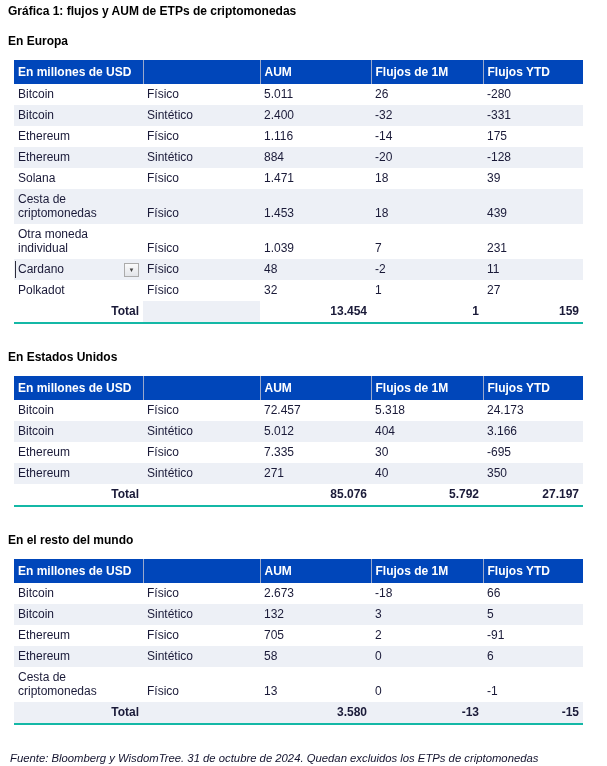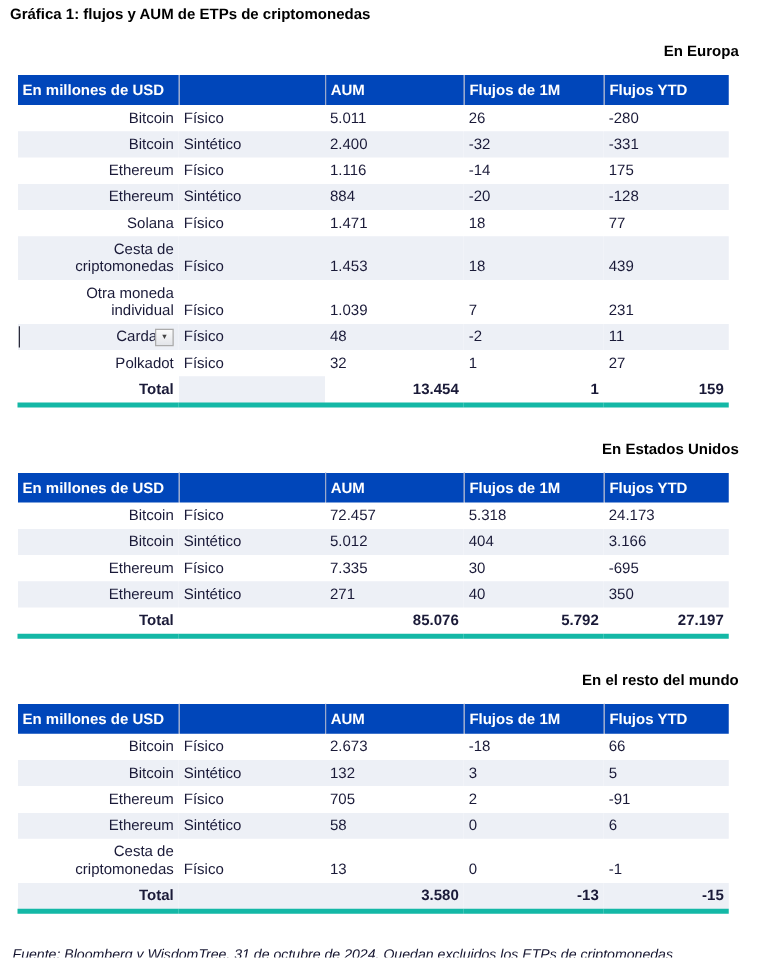--- a/index.html
+++ b/index.html
@@ -11,44 +11,43 @@
   }
   .page{padding:4px 16px 0 8px;}
   .doc-title{
     font-size:12px;font-weight:bold;color:#000;
     margin:0 0 16px 0;letter-spacing:0;
   }
   .section{margin:0 0 26px 0;}
   .section-heading{
     font-size:12px;font-weight:bold;color:#000;
     margin:0 0 12px 0;
-    text-align:right;
   }
   table.etp{
     border-collapse:collapse;table-layout:fixed;
     margin-left:6px;width:569px;
-    border-bottom:4px solid #14b8a6;
+    border-bottom:2px solid #14b8a6;
   }
   table.etp th{
     background:#0046ba;color:#ffffff;
     font-size:12px;font-weight:bold;text-align:left;
     padding:5px 4px 5px 4px;line-height:14px;
     white-space:nowrap;overflow:hidden;
   }
   table.etp th:not(:last-child){border-right:1px solid #9aa9cc;}
   table.etp td{
     font-size:12px;line-height:14px;
     padding:3px 4px 4px 4px;
     vertical-align:bottom;
     overflow:hidden;
   }
   tr.band td{background:#edf0f6;}
   td.cell-band{background:#edf0f6;}
   tr.total td{font-weight:bold;text-align:right;}
-  td.asset-cell{position:relative;text-align:right;}
+  td.asset-cell{position:relative;}
   .cursor-bar{
     position:absolute;left:1px;top:2px;bottom:2px;width:1px;
     background:#2b2b3a;
   }
   .dropdown-btn{
     position:absolute;right:4px;top:50%;
     width:15px;height:14px;margin-top:-7px;
     background:linear-gradient(#fbfbfb,#e3e5e9);
     border:1px solid #ababab;
     box-sizing:border-box;
@@ -115,21 +114,21 @@
             <td>Sintético</td>
             <td>884</td>
             <td>-20</td>
             <td>-128</td>
           </tr>
           <tr>
             <td class="asset-cell"><span>Solana</span></td>
             <td>Físico</td>
             <td>1.471</td>
             <td>18</td>
-            <td>77</td>
+            <td>39</td>
           </tr>
           <tr class="band">
             <td class="asset-cell"><span>Cesta de criptomonedas</span></td>
             <td>Físico</td>
             <td>1.453</td>
             <td>18</td>
             <td>439</td>
           </tr>
           <tr>
             <td class="asset-cell"><span>Otra moneda individual</span></td>

